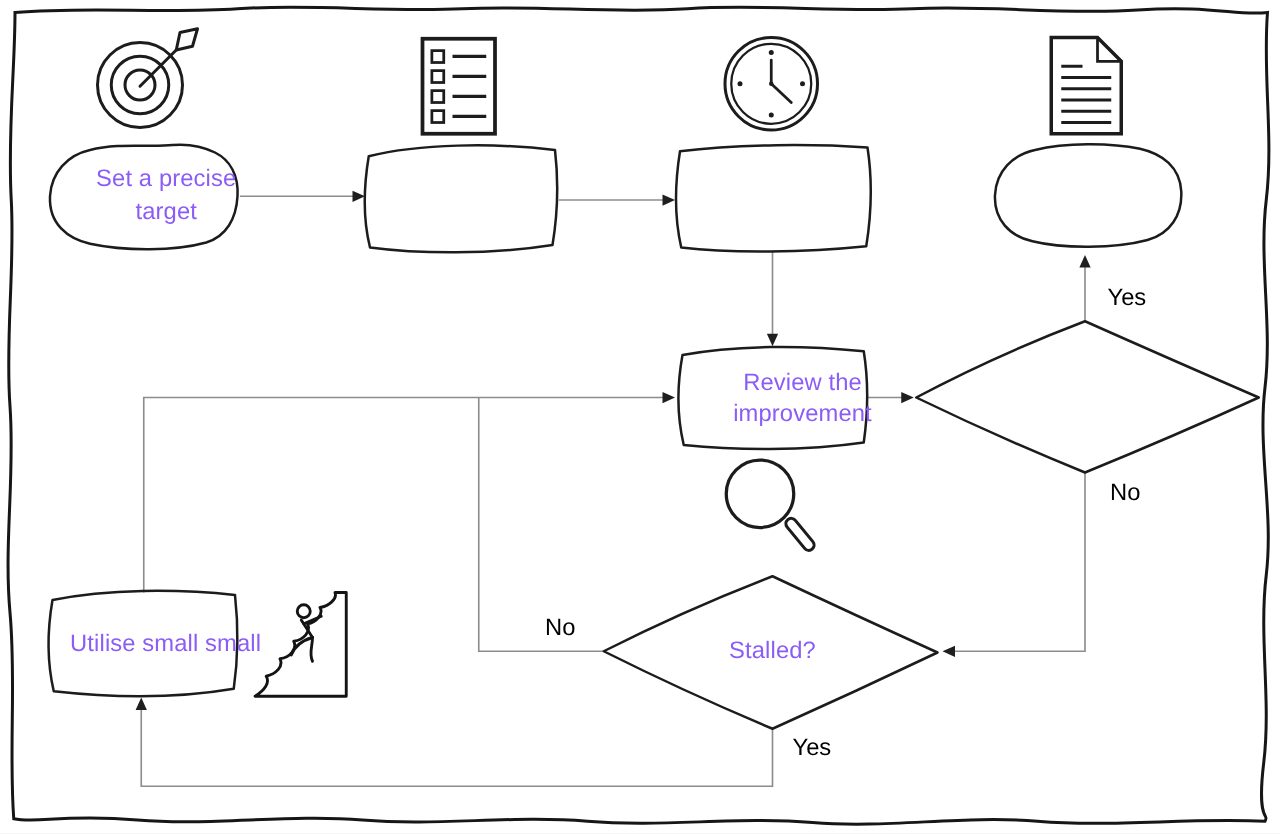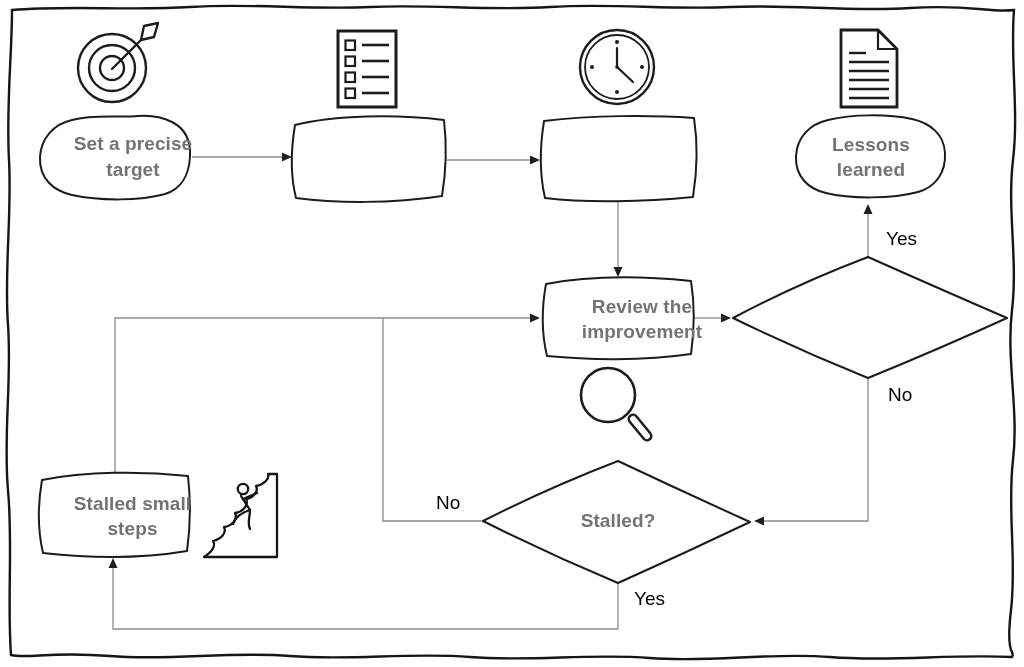--- a/index.html
+++ b/index.html
@@ -21,23 +21,22 @@
     width: 1024px; height: 667px;
   }
   .node-label {
     position: absolute;
     display: flex;
     align-items: center;
     justify-content: center;
     text-align: center;
     font-size: 19px;
     line-height: 1.32;
-    color: #737373;
+    color: #8b5cf6;
     letter-spacing: 0.1px;
-    font-weight: bold;
   }
   .edge-label {
     position: absolute;
     font-size: 19px;
     color: #000000;
     white-space: nowrap;
   }
   .wrap-narrow { padding: 0 18px; }
 </style>
 </head>
@@ -159,27 +158,26 @@
       <path d="M 243 499 L 257 493"></path>
       <path d="M 250 510 C 243 512 236 516 233 524"></path>
       <path d="M 250 510 C 250 517 247 523 250 529"></path>
     </g>
   </svg>
 
   <div class="node-label wrap-narrow" style="left:38px;  top:117px; width:154px; height:79px;">Set a precise target</div>
 
 
 
-  <div class="node-label" style="left:795px; top:117px; width:152px; height:80px; padding:0 30px; box-sizing:border-box;">Lessons learned</div>
 
   <div class="node-label wrap-narrow" style="left:548px; top:278px; width:152px; height:82px;">Review the improvement</div>
 
 
   <div class="node-label" style="left:518px; top:506px; width:200px; height:30px;">Stalled?</div>
 
-  <div class="node-label wrap-narrow" style="left:38px; top:474px; width:153px; height:84px;">Stalled small steps</div>
+  <div class="node-label wrap-narrow" style="left:38px; top:474px; width:153px; height:84px;">Utilise small small</div>
 
   <div class="edge-label" style="left:886px; top:228px;">Yes</div>
   <div class="edge-label" style="left:888px; top:384px;">No</div>
   <div class="edge-label" style="left:436px; top:492px;">No</div>
   <div class="edge-label" style="left:634px; top:588px;">Yes</div>
 
 </div>
 
 </body></html>

